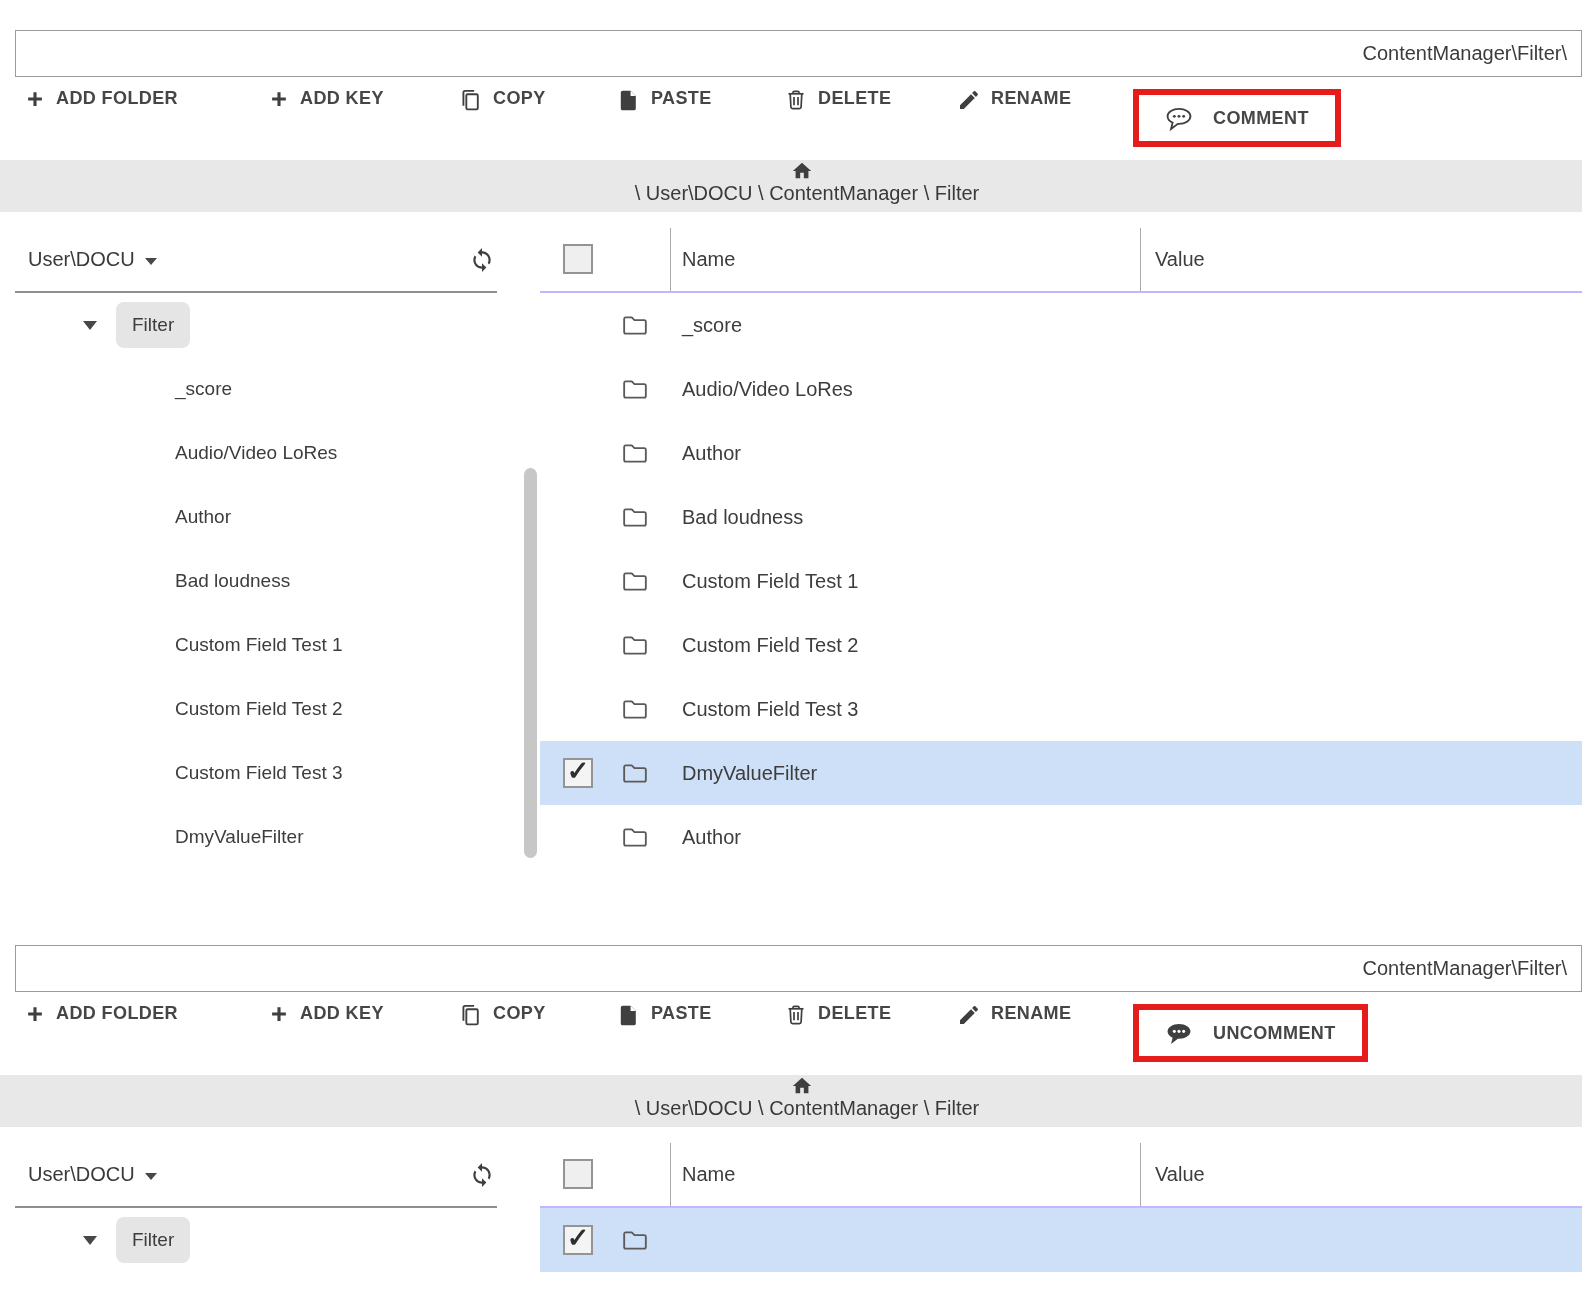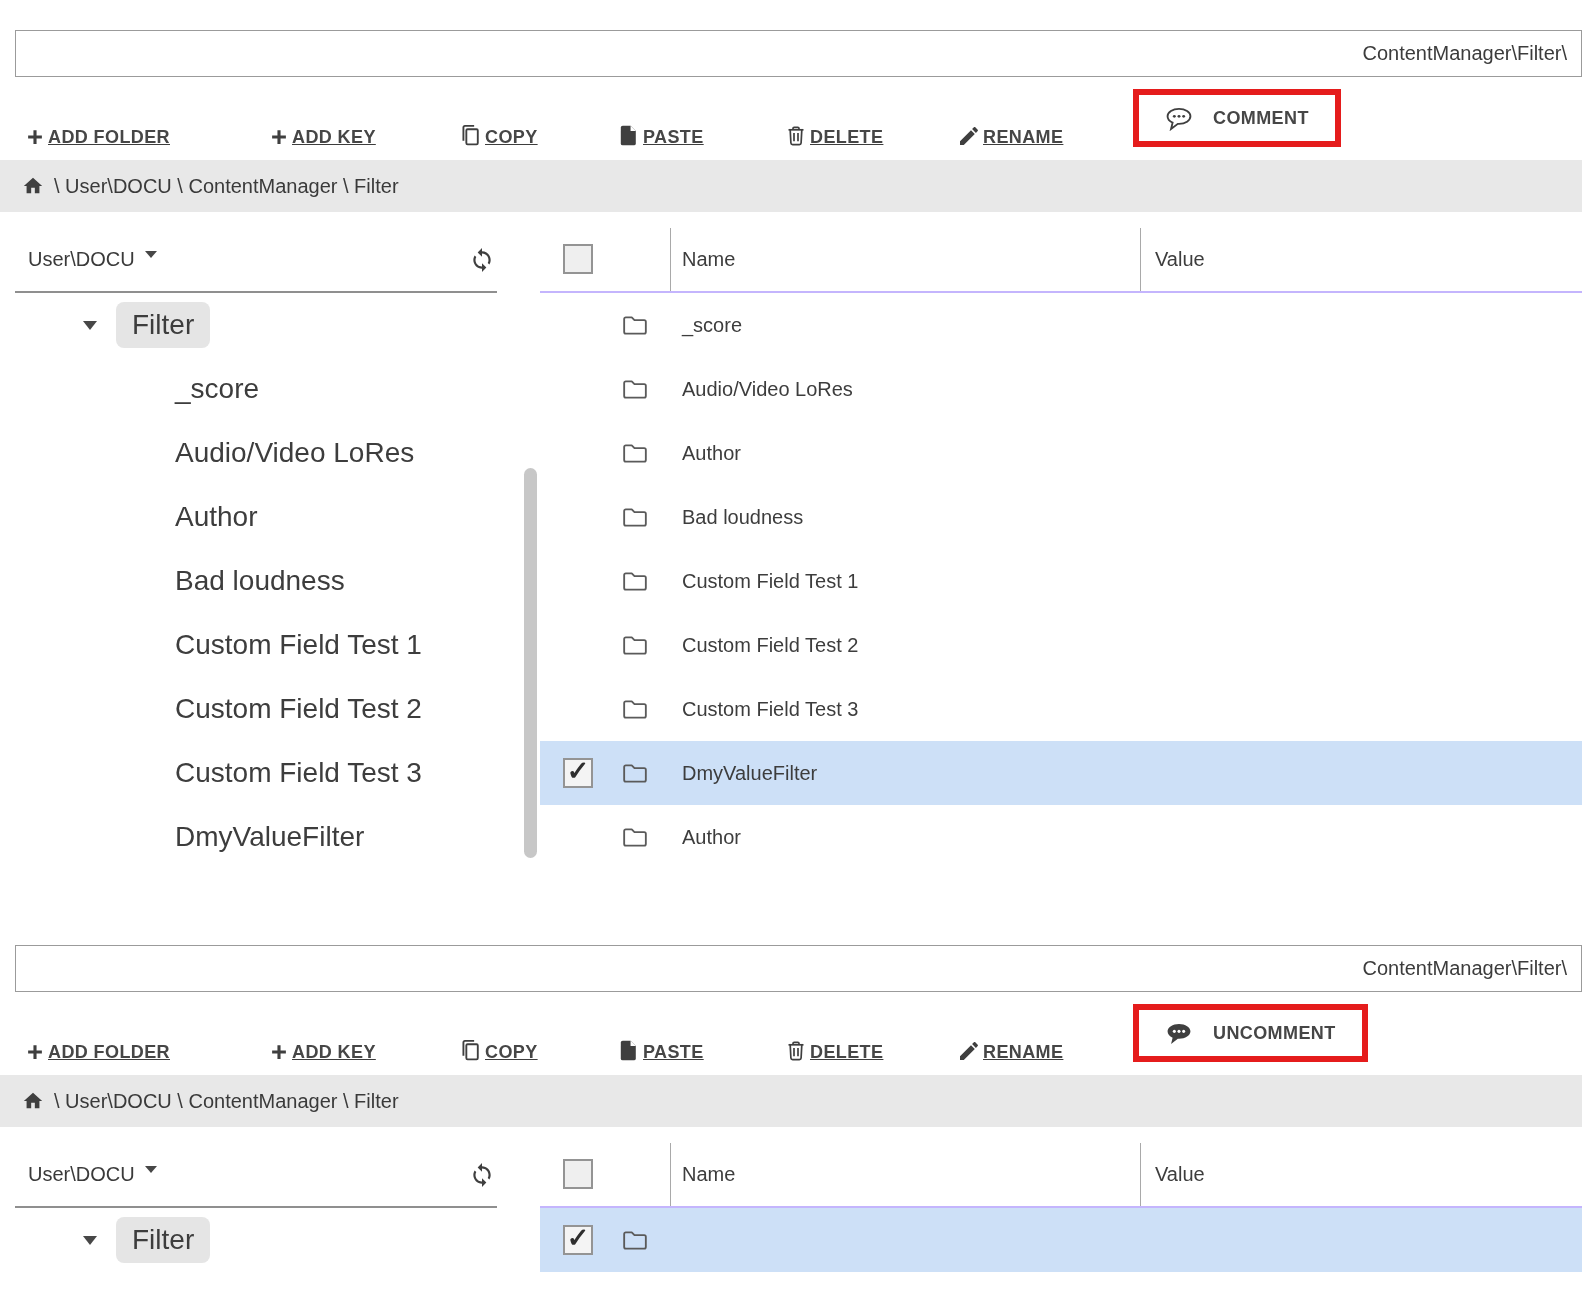--- a/index.html
+++ b/index.html
@@ -14,50 +14,50 @@
   .path-input{
     position:absolute;top:0;left:15px;width:1567px;height:47px;
     box-sizing:border-box;border:1px solid #9b9b9b;background:#fff;
     font-family:"Liberation Sans", sans-serif;font-size:20px;color:#3c3c3c;
     padding:0 14px;outline:none;text-align:right;
   }
 
   
   .toolbar{position:absolute;top:58px;left:0;width:1582px;height:60px;}
   .tbtn{
-    position:absolute;top:0;height:60px;display:flex;align-items:flex-end;gap:2px;
-    cursor:pointer;white-space:nowrap;text-decoration:underline;
+    position:absolute;top:0;height:60px;display:flex;align-items:flex-start;gap:10px;
+    cursor:pointer;white-space:nowrap;
   }
   .tlbl{font-size:18px;font-weight:700;letter-spacing:.4px;color:#464646;}
   .ic{display:block;}
   .hl-box{
     position:absolute;top:1px;left:1133px;height:46px;
     border:6px solid #e51c1c;display:flex;align-items:center;padding:0 26px;
   }
   .hl-box .tbtn-in{display:flex;align-items:center;gap:20px;cursor:pointer;white-space:nowrap;}
 
   
   .crumb{
     position:absolute;top:130px;left:0;width:1582px;height:52px;
     background:#e8e8e8;display:flex;align-items:center;padding-left:22px;
-    box-sizing:border-box;font-size:20px;color:#3a3a3a;
+    box-sizing:border-box;font-size:20px;color:#3a3a3a;flex-direction:column;
   }
   .crumb span{margin-left:10px;}
 
   
   .tree-head{
     position:absolute;top:198px;left:15px;width:482px;height:63px;
     box-sizing:content-box;border-bottom:2px solid #8f8f8f;
     display:flex;align-items:center;
   }
-  .tree-root{display:flex;margin-left:13px;font-size:20px;color:#3a3a3a;cursor:pointer;}
+  .tree-root{display:flex;align-items:center;margin-left:13px;font-size:20px;color:#3a3a3a;cursor:pointer;}
   .caret{width:0;height:0;border-left:7px solid transparent;border-right:7px solid transparent;border-top:9px solid #474747;}
   .caret.sm{border-left-width:6px;border-right-width:6px;border-top-width:7px;margin-left:10px;margin-top:3px;}
   .refresh{margin-left:auto;margin-right:2px;cursor:pointer;}
-  .tree-row{position:absolute;left:0;width:505px;height:64px;display:flex;align-items:center;font-size:28px;color:#3d3d3d;cursor:pointer;}
+  .tree-row{position:absolute;left:0;width:505px;height:64px;display:flex;align-items:center;font-size:19px;color:#3d3d3d;cursor:pointer;}
   .tree-row .caret{margin-left:83px;}
   .chip{margin-left:19px;background:#e5e5e5;border-radius:8px;height:46px;display:flex;align-items:center;padding:0 16px;}
   .tree-child{margin-left:175px;}
 
   
   .grid-head{
     position:absolute;top:198px;left:540px;right:0;height:63px;
     border-bottom:2px solid #c4b5fd;
   }
   .colsep{position:absolute;top:0;bottom:0;width:1px;background:#a9a9a9;}

